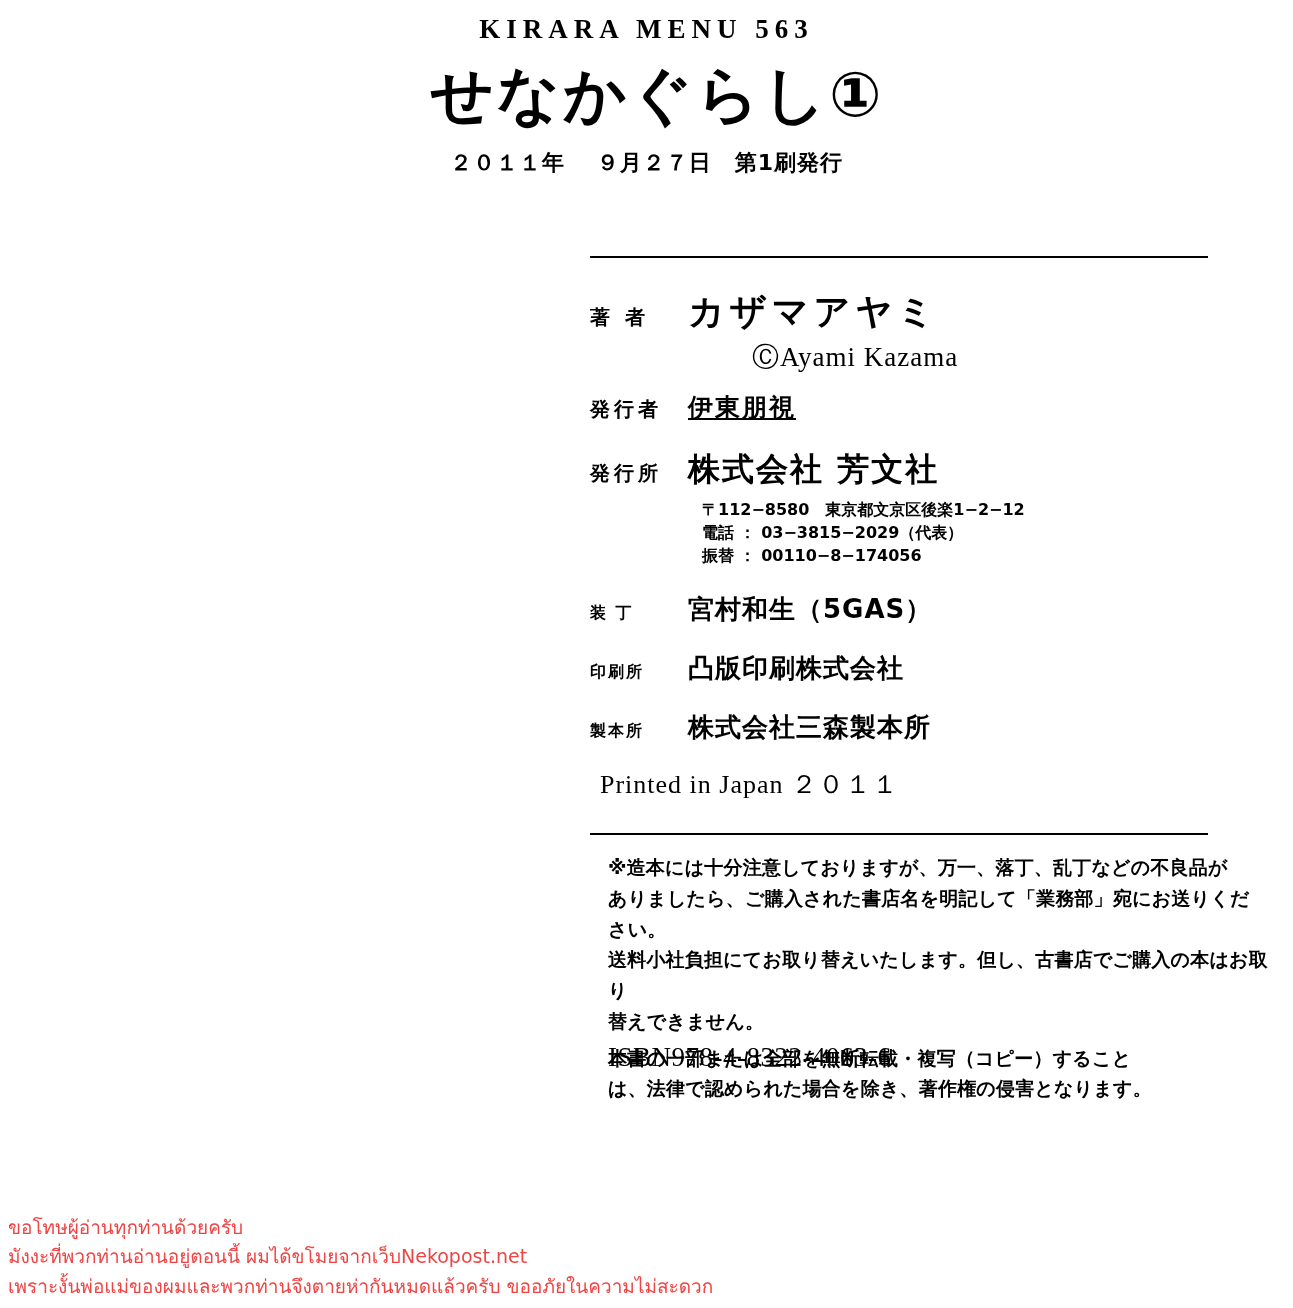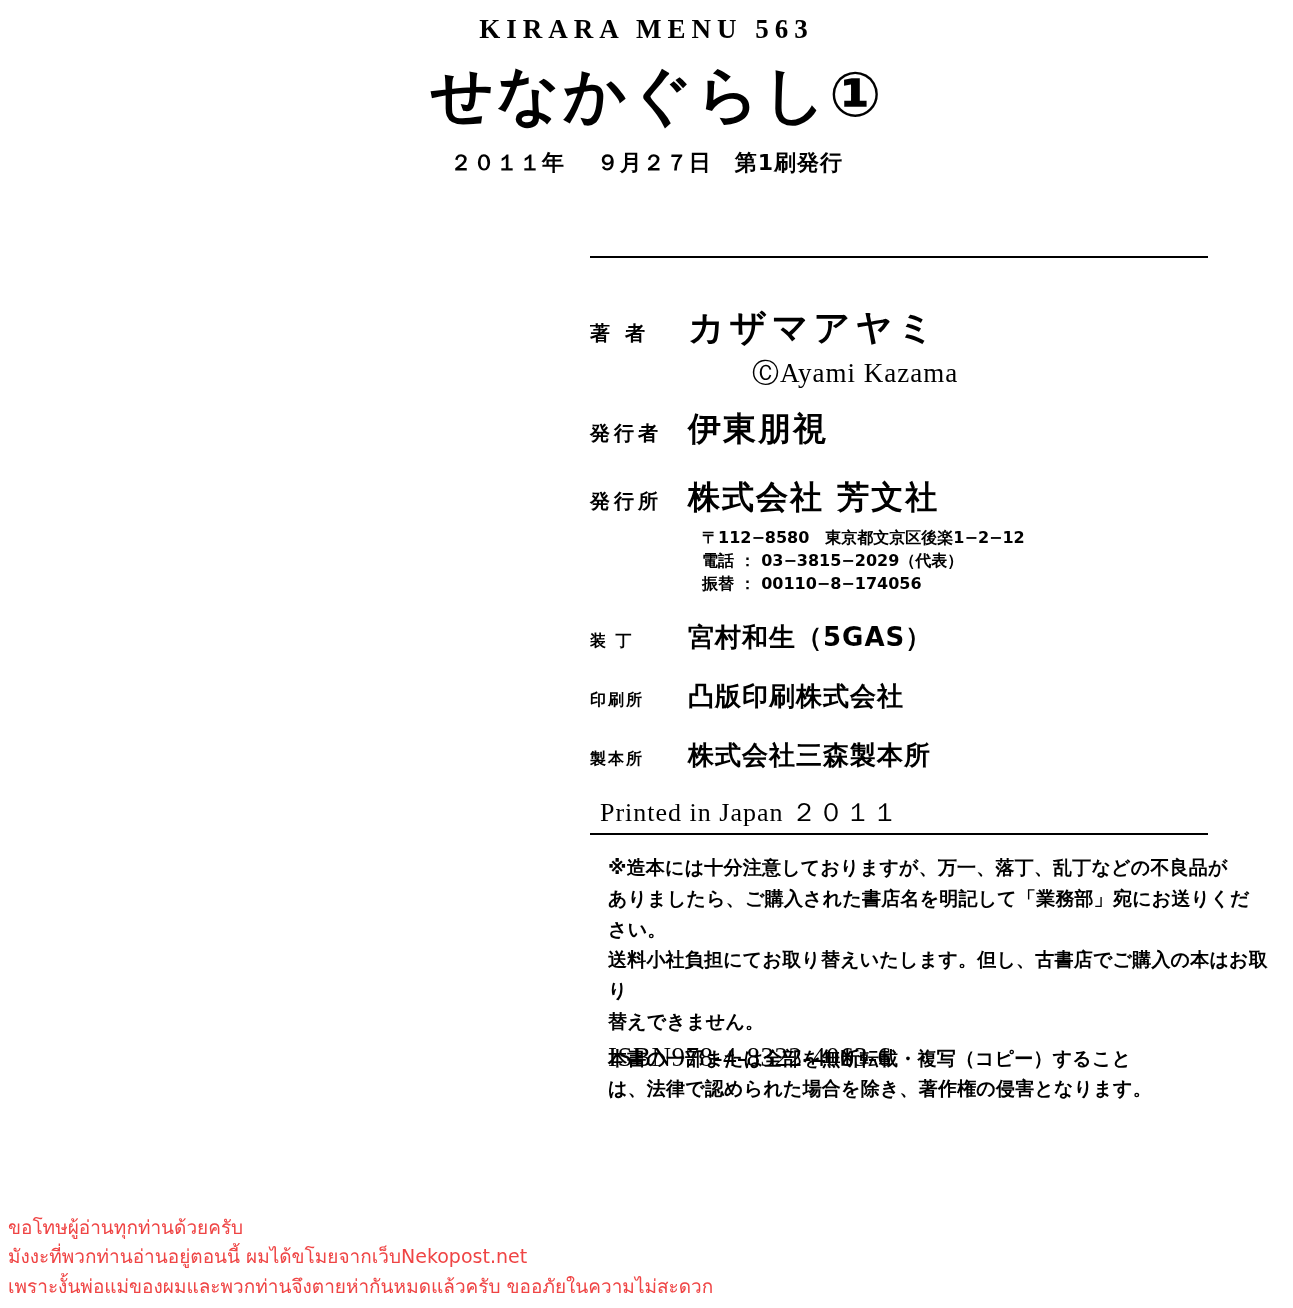--- a/index.html
+++ b/index.html
@@ -66,21 +66,21 @@
     width: 618px;
     height: 2px;
     background: #000000;
   }
   .rule-top { top: 256px; }
   .rule-bottom { top: 833px; }
 
   
   .credits {
     position: absolute;
-    top: 304px;
+    top: 288px;
     left: 590px;
     width: 660px;
   }
 
   .cred-row {
     display: flex;
     align-items: baseline;
     margin-bottom: 2px;
   }
   .cred-label {
@@ -105,21 +105,21 @@
     font-size: 36px;
     letter-spacing: 5px;
   }
   .copyright-line {
     margin: 2px 0 16px 162px;
     font-family: "Liberation Serif", serif;
     font-size: 27px;
     letter-spacing: 1px;
     white-space: nowrap;
   }
-  .publisher-person { font-size: 33px; letter-spacing: 2px; }
+  .publisher-person { font-size: 25px; letter-spacing: 2px; text-decoration: underline; }
   .publisher-name { font-size: 32px; letter-spacing: 2px; }
 
   .address-block {
     margin: 6px 0 10px 112px;
     font-family: "DejaVu Sans", sans-serif;
     font-size: 16px;
     font-weight: bold;
     line-height: 1.45;
     white-space: nowrap;
   }

